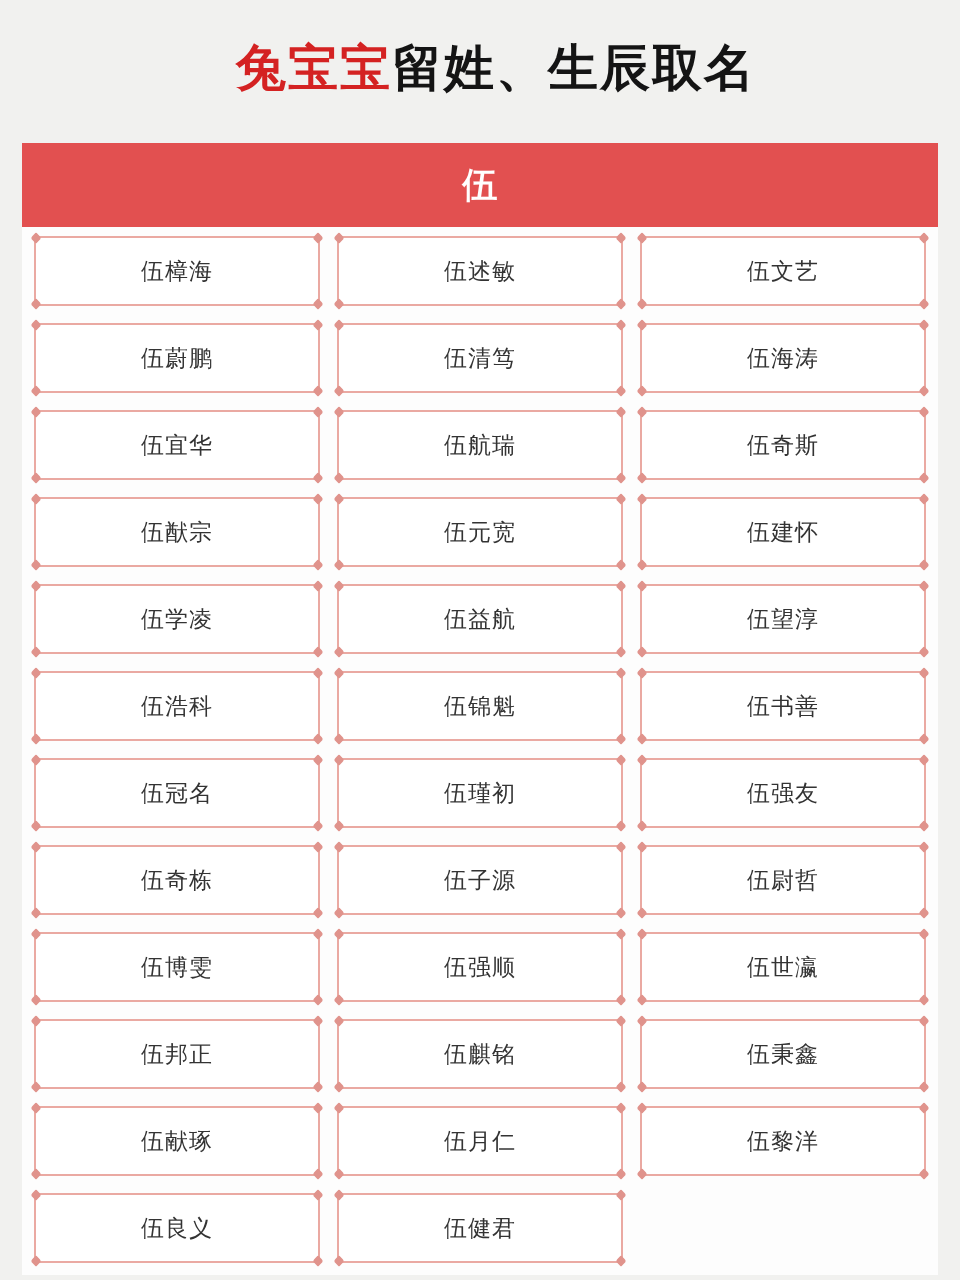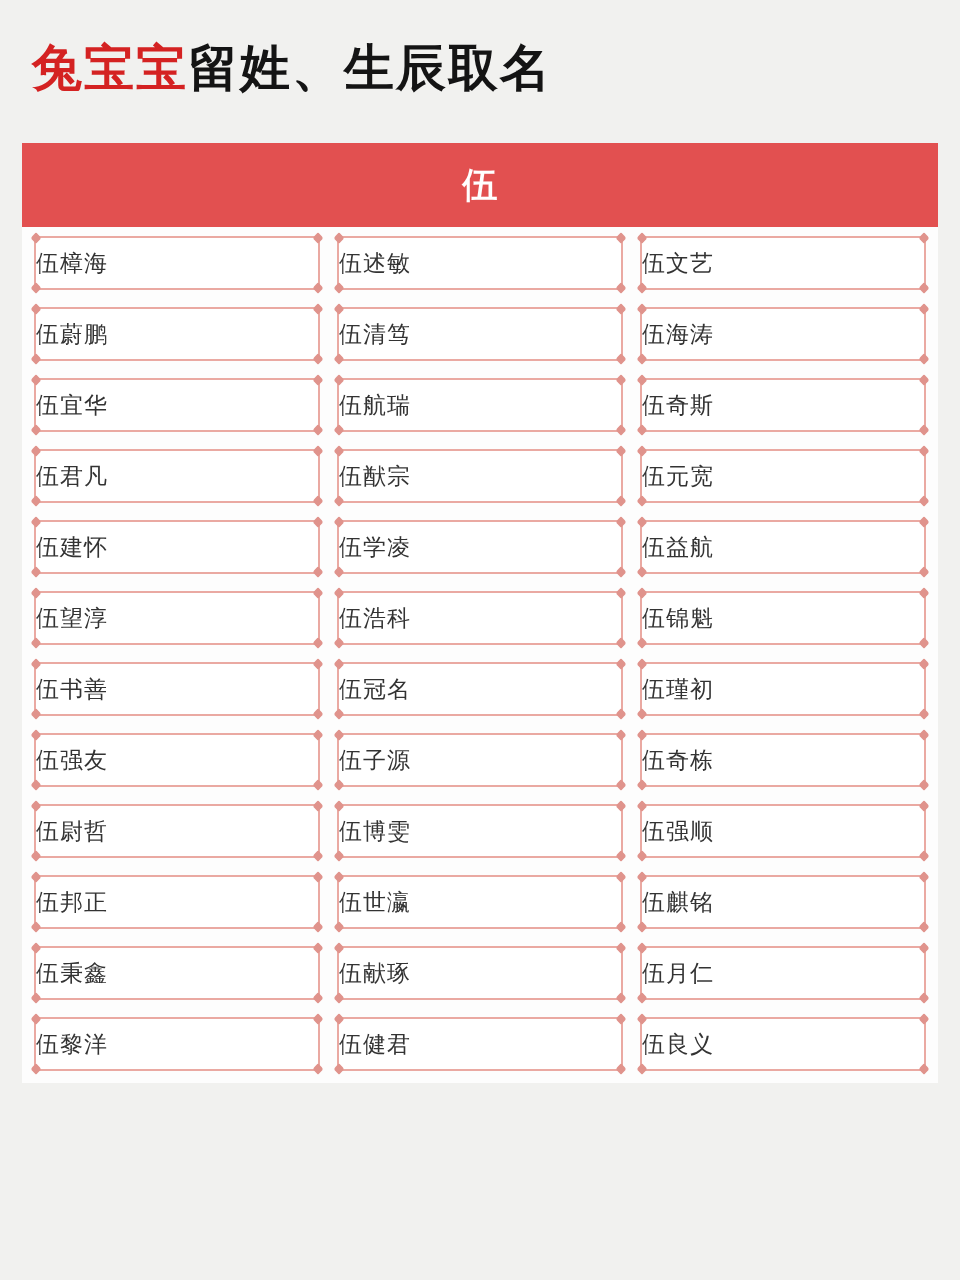--- a/index.html
+++ b/index.html
@@ -13,20 +13,21 @@
     font-family: "Liberation Sans", "DejaVu Sans", sans-serif;
     overflow: hidden;
   }
   * { box-sizing: border-box; }
 
   
   .title {
     margin-top: 34px;
     height: 68px;
     line-height: 68px;
+    text-align: center;
     font-size: 50px;
     font-weight: 700;
     letter-spacing: 2px;
     white-space: nowrap;
     margin-left: 32px;
   }
   .t-red   { color: #d42222; }
   .t-black { color: #141414; }
 
   
@@ -49,27 +50,27 @@
   .grid {
     background: #fdfdfd;
     padding: 9px 12px 12px 12px;
     display: grid;
     grid-template-columns: repeat(3, 1fr);
     column-gap: 17px;
     row-gap: 17px;
   }
   .card {
     position: relative;
-    height: 54px;
+    height: 70px;
     background: #ffffff;
     border: 2px solid #eaa9a2;
     border-radius: 6px;
     display: flex;
     align-items: center;
-    justify-content: flex-start;
+    justify-content: center;
   }
   .nm {
     font-size: 23px;
     color: #333333;
     letter-spacing: 1px;
   }
   
   .card::before, .card::after,
   .nm::before, .nm::after {
     content: "";
@@ -117,23 +118,20 @@
     <div class="card">
         <span class="nm">伍宜华</span>
       </div>
     <div class="card">
         <span class="nm">伍航瑞</span>
       </div>
     <div class="card">
         <span class="nm">伍奇斯</span>
       </div>
     <div class="card">
-        <span class="nm">伍君凡</span>
-      </div>
-    <div class="card">
         <span class="nm">伍猷宗</span>
       </div>
     <div class="card">
         <span class="nm">伍元宽</span>
       </div>
     <div class="card">
         <span class="nm">伍建怀</span>
       </div>
     <div class="card">
         <span class="nm">伍学凌</span>
@@ -156,55 +154,55 @@
     <div class="card">
         <span class="nm">伍冠名</span>
       </div>
     <div class="card">
         <span class="nm">伍瑾初</span>
       </div>
     <div class="card">
         <span class="nm">伍强友</span>
       </div>
     <div class="card">
+        <span class="nm">伍奇栋</span>
+      </div>
+    <div class="card">
         <span class="nm">伍子源</span>
       </div>
     <div class="card">
-        <span class="nm">伍奇栋</span>
-      </div>
-    <div class="card">
         <span class="nm">伍尉哲</span>
       </div>
     <div class="card">
         <span class="nm">伍博雯</span>
       </div>
     <div class="card">
         <span class="nm">伍强顺</span>
       </div>
     <div class="card">
+        <span class="nm">伍世瀛</span>
+      </div>
+    <div class="card">
         <span class="nm">伍邦正</span>
       </div>
     <div class="card">
-        <span class="nm">伍世瀛</span>
-      </div>
-    <div class="card">
         <span class="nm">伍麒铭</span>
       </div>
     <div class="card">
         <span class="nm">伍秉鑫</span>
       </div>
     <div class="card">
         <span class="nm">伍献琢</span>
       </div>
     <div class="card">
         <span class="nm">伍月仁</span>
       </div>
     <div class="card">
         <span class="nm">伍黎洋</span>
       </div>
     <div class="card">
+        <span class="nm">伍良义</span>
+      </div>
+    <div class="card">
         <span class="nm">伍健君</span>
-      </div>
-    <div class="card">
-        <span class="nm">伍良义</span>
       </div>
   </div>
 </div>
 
 </body></html>

